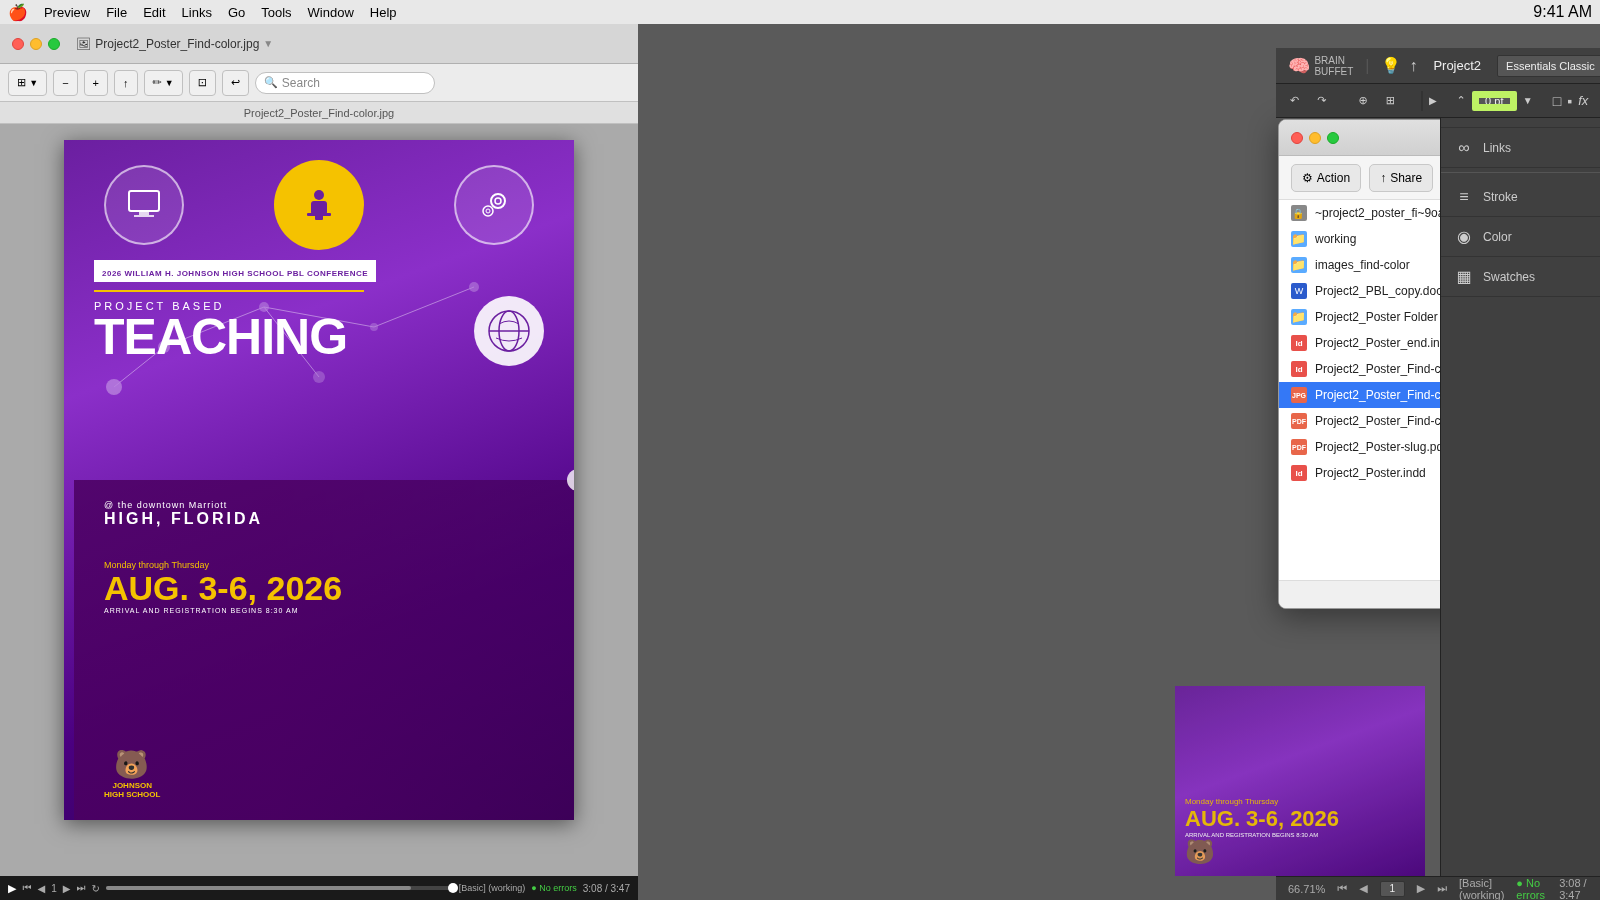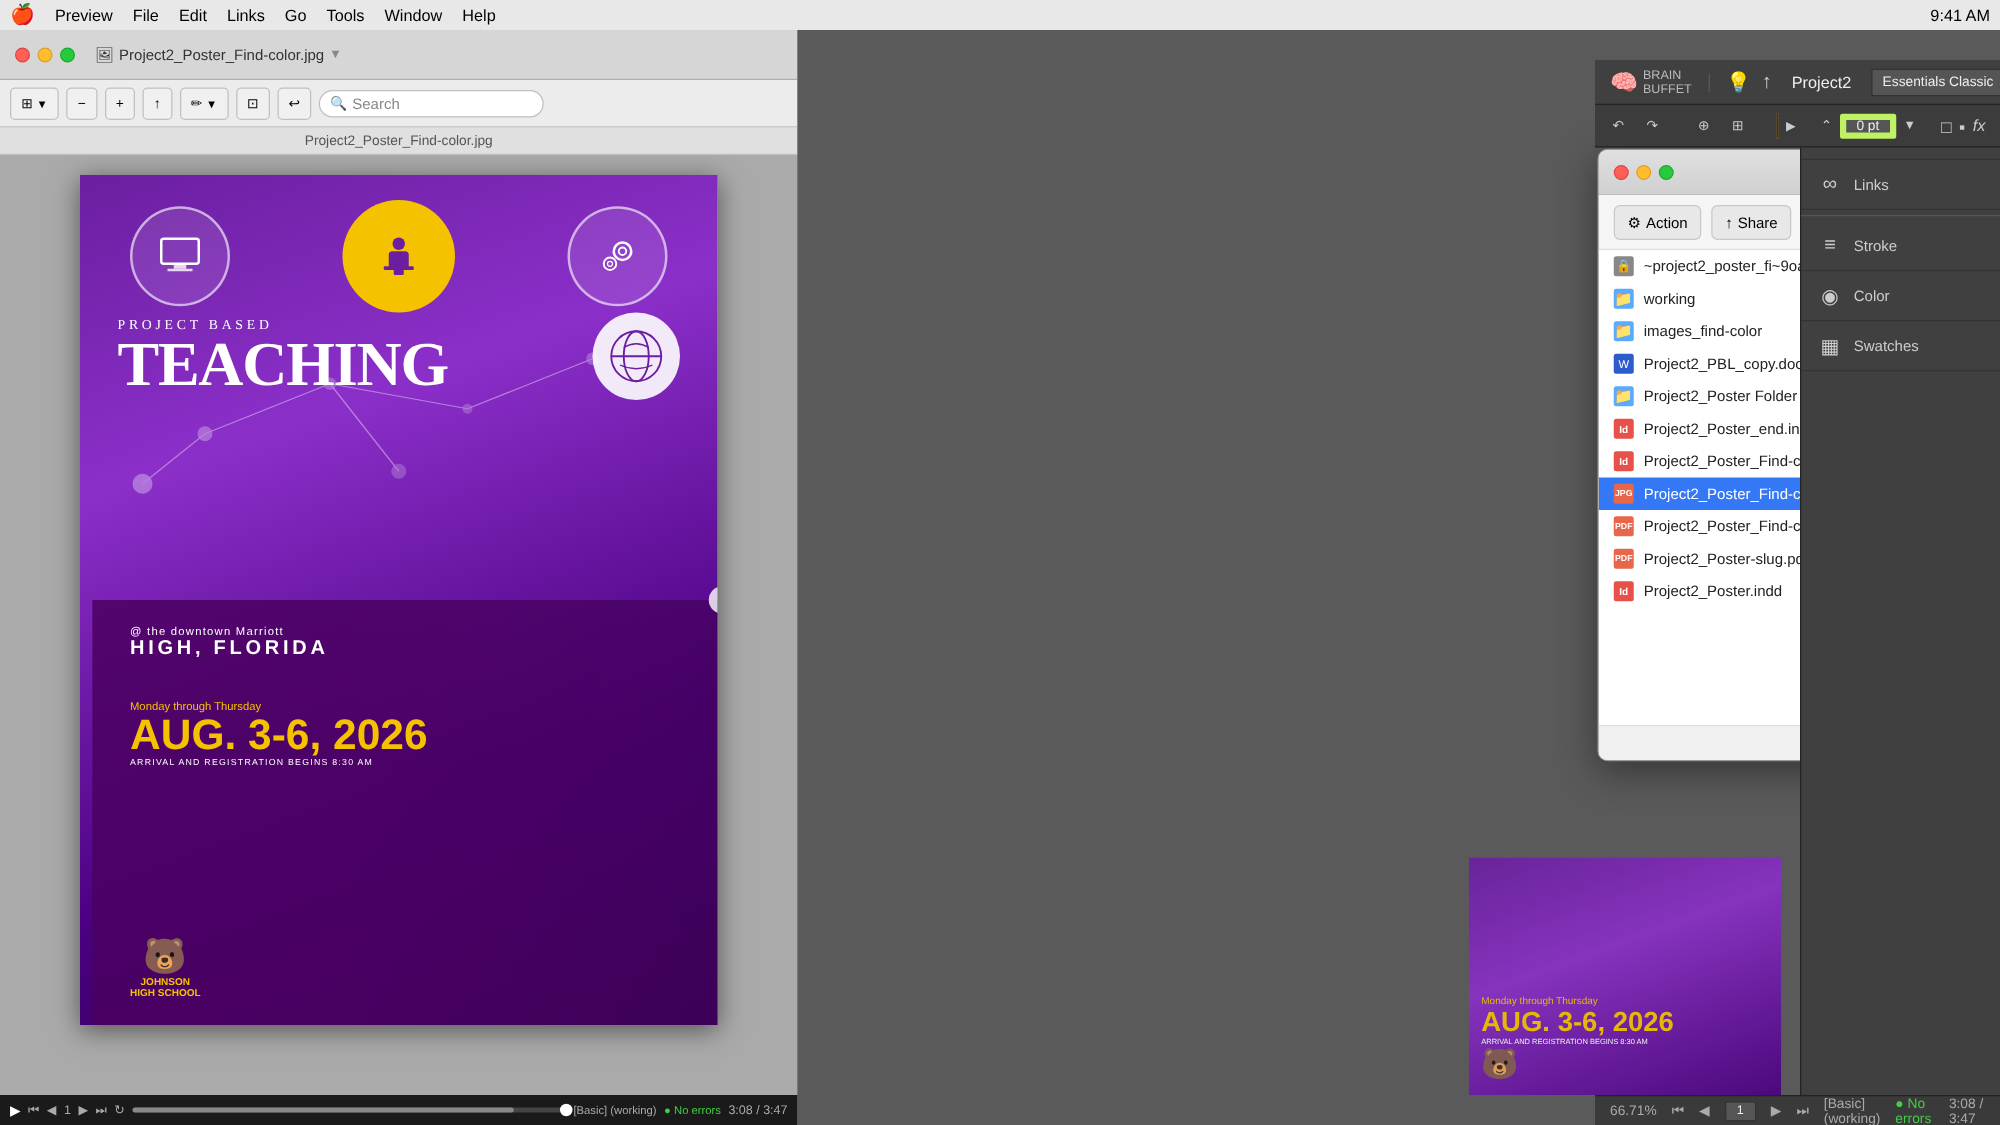--- a/index.html
+++ b/index.html
@@ -6,21 +6,21 @@
     body { font-family: -apple-system, BlinkMacSystemFont, 'Helvetica Neue', sans-serif; background: #3a3a3a; width: 1600px; height: 900px; overflow: hidden; position: relative; }
 
     
     .menubar {
       width: 100%; height: 24px; background: #e8e8e8;
       display: flex; align-items: center; padding: 0 8px; gap: 16px;
       font-size: 13px; font-weight: 500; position: relative; z-index: 100;
     }
     .menubar-apple { font-size: 16px; }
     .menubar-item { cursor: default; }
-    .menubar-right { margin-left: auto; display: flex; align-items: flex-start; gap: 8px; font-size: 13px; }
+    .menubar-right { margin-left: auto; display: flex; align-items: flex-start; gap: 8px; font-size: 16px; }
 
     
     .main-layout { display: flex; width: 100%; height: calc(900px - 24px); }
 
     
     .preview-window {
       width: 638px; height: 100%; background: #c8c8c8; position: relative;
       display: flex; flex-direction: column;
     }
     .preview-titlebar {
@@ -178,21 +178,21 @@
       border-bottom: 1px solid #222; z-index: 10;
     }
     .app-topbar2 {
       position: absolute; top: 60px; left: 638px; right: 0; height: 34px;
       background: #3c3c3c; display: flex; align-items: center; padding: 0 8px; gap: 6px;
       border-bottom: 1px solid #222; z-index: 10;
     }
     .id-top-btn { font-size: 11px; color: #ccc; padding: 2px 6px; cursor: pointer; }
     .color-swatch { width: 20px; height: 20px; background: #f5a623; border: 1px solid #333; cursor: pointer; }
     .id-input-small {
-      height: 20px; width: 50px; background: #555; border: 5px solid #bef264;
+      height: 20px; width: 50px; background: #555; border: 7px solid #bef264;
       color: #eee; font-size: 11px; text-align: center; border-radius: 2px;
     }
     .brain-buffet-logo {
       display: flex; align-items: center; gap: 4px; font-size: 12px; color: #ccc;
     }
     .essentials-select {
       background: #555; border: 1px solid #333; color: #eee; font-size: 11px;
       height: 22px; padding: 0 4px; border-radius: 2px;
     }
   </style>
@@ -301,22 +301,28 @@
           <div class="poster-icon-circle">
             <svg width="40" height="40" viewBox="0 0 40 40" fill="none">
               <circle cx="24" cy="16" r="7" stroke="white" stroke-width="2" fill="none"></circle>
               <circle cx="24" cy="16" r="3" stroke="white" stroke-width="1.5" fill="none"></circle>
               <circle cx="14" cy="26" r="5" stroke="white" stroke-width="1.5" fill="none"></circle>
               <circle cx="14" cy="26" r="2" stroke="white" stroke-width="1" fill="none"></circle>
             </svg>
           </div>
         </div>
 
-
-        <div style="padding: 0 30px; position: relative; z-index: 2; display: flex; align-items: center; justify-content: space-between; font-family: Liberation Serif, serif;">
+        <div style="padding: 10px 30px 0; text-align: left; position: relative; z-index: 2;">
+          <div style="background: white; display: inline-block; padding: 2px 8px; margin-bottom: 4px;">
+            <span style="font-size: 8px; font-weight: 700; color: #6b1fa0; letter-spacing: 0.5px;">2026 WILLIAM H. JOHNSON HIGH SCHOOL PBL CONFERENCE</span>
+          </div>
+          <div style="border-top: 2px solid #f5c200; width: 60%; margin: 4px 0;"></div>
+        </div>
+
+        <div style="padding: 0 30px; position: relative; z-index: 2; display: flex; align-items: center; justify-content: space-between;">
           <div>
             <div style="font-size: 11px; color: white; letter-spacing: 3px; font-weight: 400;">PROJECT BASED</div>
             <div style="font-size: 50px; color: white; font-weight: 900; line-height: 1; letter-spacing: -1px;">TEACHING</div>
           </div>
           <div style="width: 70px; height: 70px; border-radius: 50%; background: rgba(255,255,255,0.9); display: flex; align-items: center; justify-content: center;">
             <svg width="50" height="50" viewBox="0 0 50 50">
               <circle cx="25" cy="25" r="20" fill="none" stroke="#6b1fa0" stroke-width="1.5"></circle>
               <ellipse cx="25" cy="25" rx="10" ry="20" fill="none" stroke="#6b1fa0" stroke-width="1.5"></ellipse>
               <line x1="5" y1="25" x2="45" y2="25" stroke="#6b1fa0" stroke-width="1.5"></line>
               <path d="M15 18 Q25 12 35 18" fill="none" stroke="#6b1fa0" stroke-width="1"></path>

